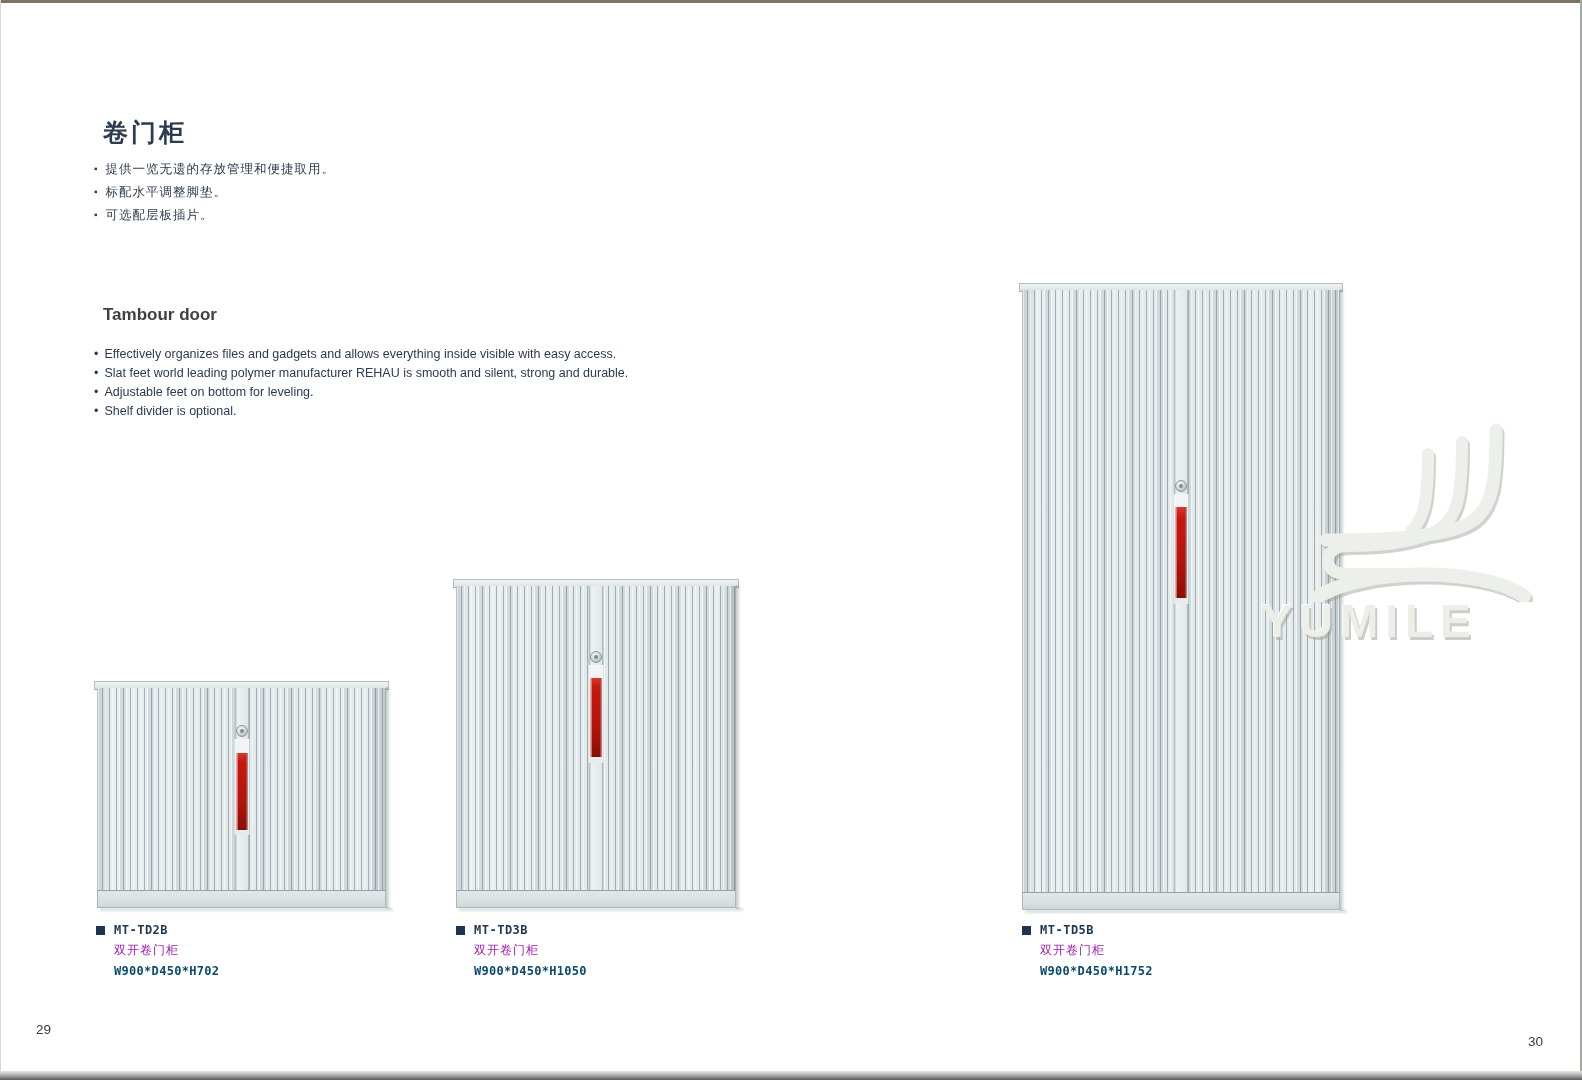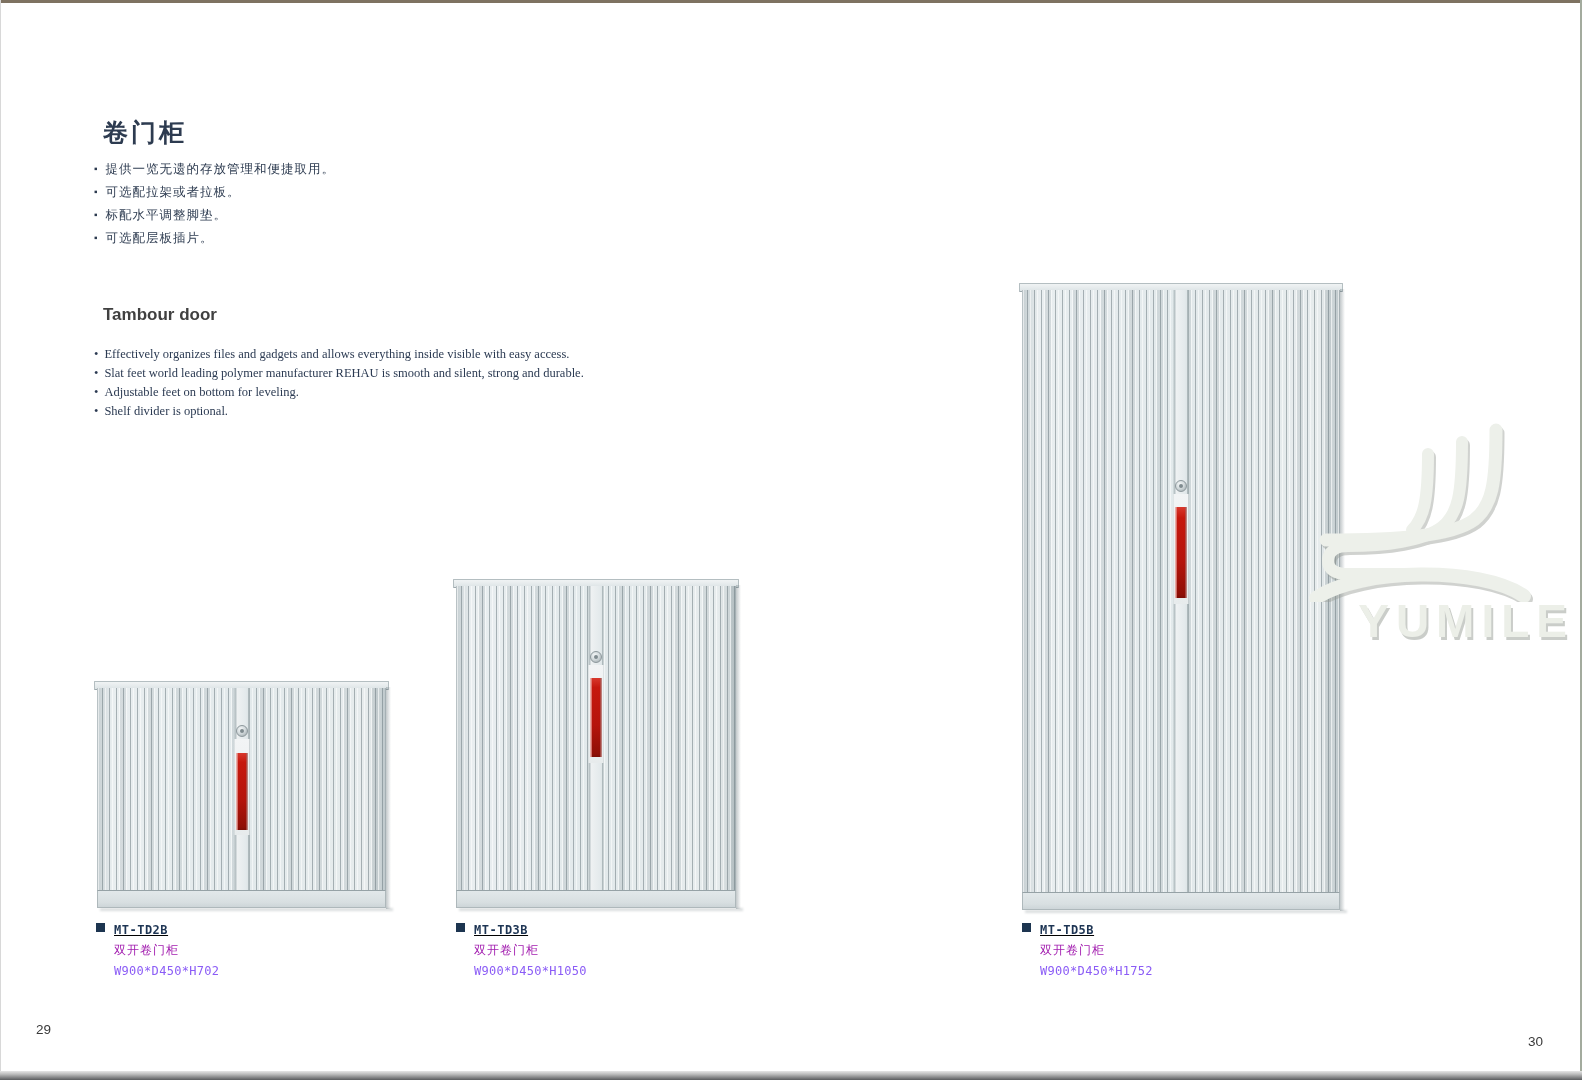--- a/index.html
+++ b/index.html
@@ -15,21 +15,21 @@
     background:linear-gradient(180deg,#e6e6e6 0%,#bdbdbd 35%,#5a5c5e 100%);}
 
   
   .cn-title{position:absolute;left:103px;top:116px;font-size:25px;color:#2d3b50;
     letter-spacing:3px;font-weight:600;}
   .cn-list{position:absolute;left:94px;top:158px;margin:0;padding:0;list-style:none;
     font-size:12.5px;line-height:22px;color:#2d3b50;letter-spacing:1px;}
   .cn-list li::before{content:"▪";margin-right:7px;font-size:10px;position:relative;top:-1px;}
   .en-title{position:absolute;left:103px;top:305px;font-size:17px;color:#404040;font-weight:600;}
   .en-list{position:absolute;left:94px;top:345px;margin:0;padding:0;list-style:none;
-    font-size:12.5px;line-height:19px;color:#2b3a52;font-family:Liberation Serif, serif;}
+    font-size:12.5px;line-height:19px;color:#2b3a52;}
   .en-list li::before{content:"•";margin-right:6px;}
 
   
   .cabinet{position:absolute;}
   .cabinet::before{content:"";position:absolute;left:3px;right:-7px;bottom:-3px;height:3px;
     background:rgba(125,135,140,.28);filter:blur(1px);}
   .cabinet::after{content:"";position:absolute;top:6px;right:-5px;bottom:-1px;width:5px;
     background:linear-gradient(90deg,rgba(95,110,116,.38),rgba(95,110,116,0));}
   .cab-top{position:absolute;left:-3px;right:-3px;top:0;height:7px;border-radius:1px;
     background:linear-gradient(180deg,#f0f3f4,#dde4e6);
@@ -70,53 +70,52 @@
   .cab-3{left:1022px;top:283px;width:318px;height:627px;}
   .cab-3 .cab-lock{top:197px;}
   .cab-3 .cab-handle-well{top:211px;height:110px;}
   .cab-3 .cab-handle{top:224px;height:91px;}
 
   
   .prod{position:absolute;width:320px;}
   .prod-1{left:96px;top:923px;}
   .prod-2{left:456px;top:923px;}
   .prod-3{left:1022px;top:923px;}
-  .prod .code-row{display:flex;align-items:flex-start;text-decoration:underline;}
+  .prod .code-row{display:flex;align-items:center;}
   .prod .sq{width:9px;height:9px;background:#1d3550;margin-right:9px;flex:0 0 auto;}
   .prod .code{font-family:"DejaVu Sans Mono","Liberation Mono",monospace;
     font-size:12px;font-weight:700;color:#1e3554;letter-spacing:.5px;}
   .prod .name{margin:5px 0 0 18px;font-size:12px;color:#a21caf;letter-spacing:1px;}
   .prod .dims{margin:5px 0 0 18px;font-family:"DejaVu Sans Mono","Liberation Mono",monospace;
-    font-size:12px;font-weight:400;color:#8b5cf6;letter-spacing:.3px;}
+    font-size:12px;font-weight:700;color:#0c4a6e;letter-spacing:.3px;}
 
   
   .pageno{position:absolute;font-size:13.5px;color:#3a3a3a;}
   .pageno-left{left:36px;top:1022px;}
   .pageno-right{left:1528px;top:1034px;}
 
   
   .watermark{position:absolute;left:1262px;top:422px;width:312px;height:236px;z-index:5;pointer-events:none;}
   .watermark svg{position:absolute;left:38px;top:0;}
-  .wm-text{position:absolute;left:0;top:172px;width:312px;text-align:right;
+  .wm-text{position:absolute;left:0;top:172px;width:312px;text-align:left;
     font-size:46px;font-weight:800;letter-spacing:7px;color:#ecefe8;
     text-shadow:2px 3px 0 rgba(150,156,148,.5),-1px -1px 0 rgba(255,255,255,.9);
     font-family:"Liberation Sans","DejaVu Sans",sans-serif;}
 </style>
 </head>
 <body>
 
 <div class="frame-top"></div>
 <div class="frame-left"></div>
 <div class="frame-right"></div>
 <div class="frame-bottom"></div>
 
 <div class="cn-title">卷门柜</div>
 <ul class="cn-list">
   <li>提供一览无遗的存放管理和便捷取用。</li>
-  <li>可选配拉架或者拉板。</li>
   <li>标配水平调整脚垫。</li>
   <li>可选配层板插片。</li>
 </ul>
 
 <div class="en-title">Tambour door</div>
 <ul class="en-list">
   <li>Effectively organizes files and gadgets and allows everything inside visible with easy access.</li>
   <li>Slat feet world leading polymer manufacturer REHAU is smooth and silent, strong and durable.</li>
   <li>Adjustable feet on bottom for leveling.</li>
   <li>Shelf divider is optional.</li>

